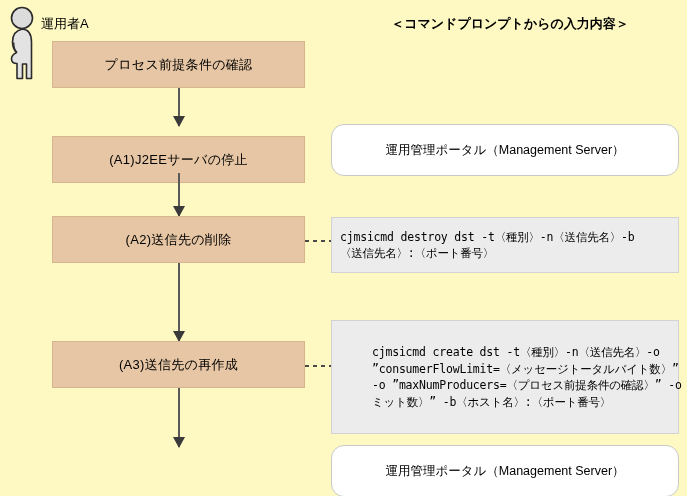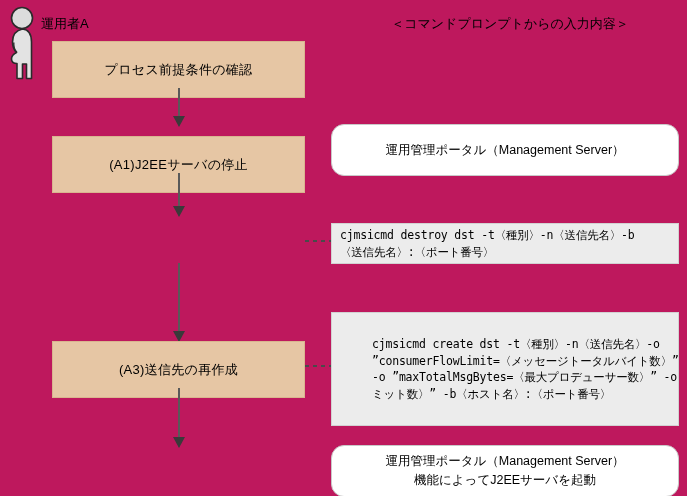--- a/index.html
+++ b/index.html
@@ -8,21 +8,21 @@
     background: #ffffff;
   }
   body {
     font-family: "Liberation Sans", "DejaVu Sans", sans-serif;
     color: #000000;
   }
   #canvas {
     position: relative;
     width: 687px;
     height: 496px;
-    background: #be185d;
+    background: #fef9c3;
     overflow: hidden;
   }
 
   
   .actor-icon {
     position: absolute;
     left: 2px;
     top: 6px;
     width: 42px;
     height: 78px;
@@ -40,28 +40,29 @@
   .col-header {
     position: absolute;
     left: 340px;
     top: 16px;
     width: 340px;
     text-align: center;
     font-size: 13px;
     line-height: 16px;
     letter-spacing: 0px;
     white-space: nowrap;
+    font-weight: bold;
   }
 
   
   .proc-box {
     position: absolute;
     left: 52px;
     width: 253px;
-    height: 57px;
+    height: 47px;
     background: #e6c6a4;
     border: 1px solid #d9b58f;
     box-sizing: border-box;
     display: flex;
     align-items: center;
     justify-content: center;
   }
   .proc-box .label {
     font-size: 13px;
     line-height: 17px;
@@ -175,20 +176,23 @@
 
   <div class="proc-box" style="top:136px;">
     <span class="label">(A1)J2EEサーバの停止</span>
   </div>
 
   <div class="flow-arrow" style="top:173px; height:43px;">
     <div class="shaft"></div>
       <div class="head"></div>
   </div>
 
+  <div class="proc-box" style="top:216px;">
+    <span class="label">(A2)送信先の削除</span>
+  </div>
 
   <div class="flow-arrow" style="top:263px; height:78px;">
     <div class="shaft"></div>
       <div class="head"></div>
   </div>
 
   <div class="proc-box" style="top:341px;">
     <span class="label">(A3)送信先の再作成</span>
   </div>
 
@@ -198,30 +202,29 @@
   </div>
 
 
   <div class="dash-connector" style="top:240px;"></div>
   <div class="dash-connector" style="top:365px;"></div>
 
   <div class="note-round" style="top:124px; height:52px;">
     <div class="line">運用管理ポータル（Management Server）</div>
   </div>
 
-  <div class="note-cmd" style="top:223px; height:41px;">
+  <div class="note-cmd" style="top:217px; height:56px;">
     <div class="line">cjmsicmd destroy dst -t〈種別〉-n〈送信先名〉-b</div>
     <div class="line">〈送信先名〉:〈ポート番号〉</div>
   </div>
 
-  <div class="note-cmd" style="top:312px; height:114px;padding-left:40px;">
+  <div class="note-cmd" style="top:320px; height:114px;padding-left:40px;">
     <div class="line">cjmsicmd create dst -t〈種別〉-n〈送信先名〉-o</div>
     <div class="line">”consumerFlowLimit=〈メッセージトータルバイト数〉”</div>
-    <div class="line">-o ”maxTotalMsgBytes=〈最大プロデューサー数〉” -o</div>
+    <div class="line">-o ”maxNumProducers=〈プロセス前提条件の確認〉” -o</div>
     <div class="line">ミット数〉” -b〈ホスト名〉:〈ポート番号〉</div>
   </div>
 
   <div class="note-round" style="top:445px; height:52px;">
     <div class="line">運用管理ポータル（Management Server）</div>
-    <div class="line">機能によってJ2EEサーバを起動</div>
   </div>
 
 </div>
 
 </body></html>

